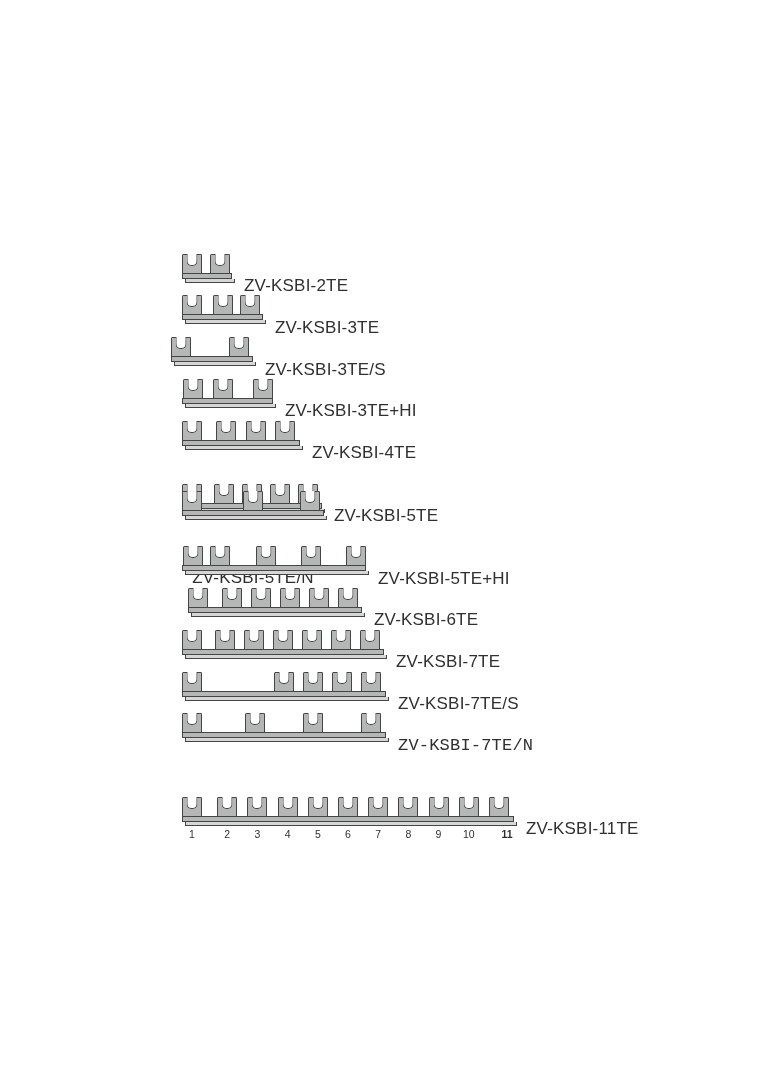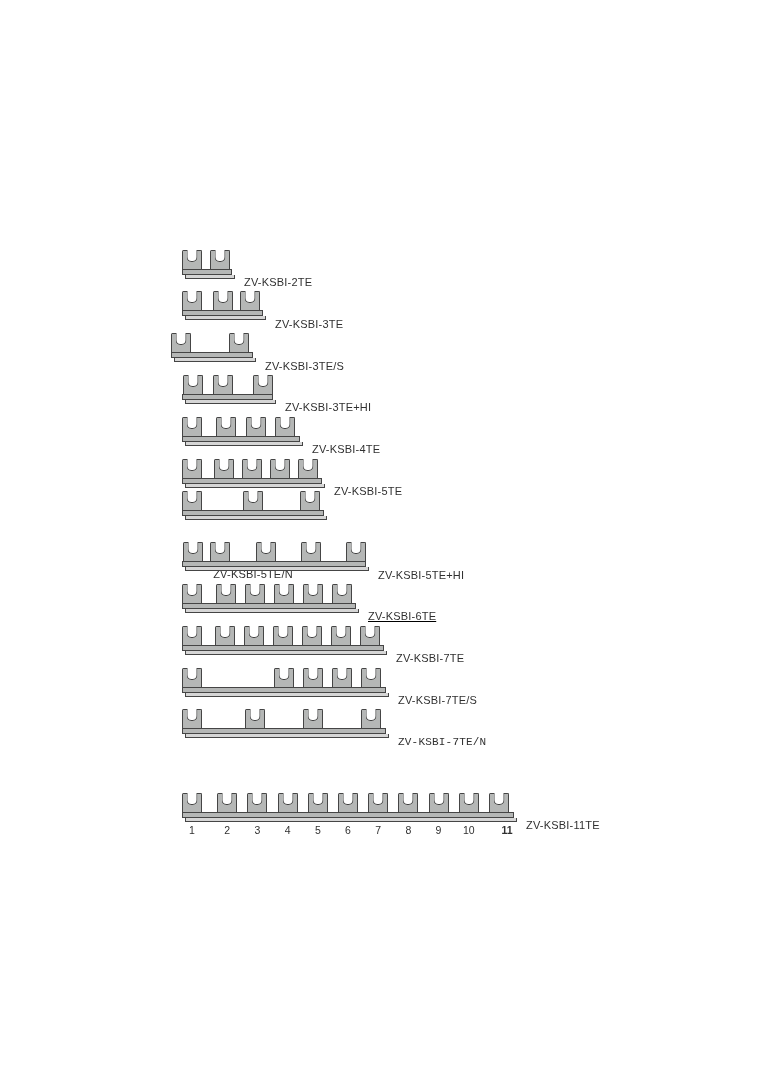--- a/index.html
+++ b/index.html
@@ -65,21 +65,21 @@
   .base {
     height: 4px;
     background: var(--base-fill, #d6d6d6);
     border: 1px solid var(--outline, #454545);
     border-top: none;
     box-sizing: border-box;
     margin-left: 3px;
     margin-right: -3px;
   }
   .lbl {
-    font-size: 11px;
+    font-size: 17px;
     color: var(--text-color, #303030);
     letter-spacing: 0.2px;
     white-space: nowrap;
     margin-top: 36px;
   }
   .scale {
     position: absolute;
     left: 0;
     top: 31px;
     width: 100%;
@@ -176,21 +176,21 @@
           </div>
           <div class="fork" style="left: 93.25px;">
             <div class="notch"></div>
           </div>
         </div>
         <div class="bar"></div>
         <div class="base"></div>
       </div>
       <div class="lbl">ZV-KSBI-4TE</div>
     </div>
-    <div class="row" style="left: 182px; top: 449px; text-align: right;">
+    <div class="row" style="left: 182px; top: 470px; text-align: right;">
       <div class="comb" style="width: 140px;">
         <div class="forkzone">
           <div class="fork" style="left: 0px;">
             <div class="notch"></div>
           </div>
           <div class="fork" style="left: 32px;">
             <div class="notch"></div>
           </div>
           <div class="fork" style="left: 60px;">
             <div class="notch"></div>
@@ -242,21 +242,21 @@
           </div>
           <div class="fork" style="left: 164px;">
             <div class="notch"></div>
           </div>
         </div>
         <div class="bar"></div>
         <div class="base"></div>
       </div>
       <div class="lbl">ZV-KSBI-5TE+HI</div>
     </div>
-    <div class="row" style="left: 182px; top: 574.4px; text-decoration: underline;">
+    <div class="row" style="left: 188px; top: 574.4px;">
       <div class="comb" style="width: 174px;">
         <div class="forkzone">
           <div class="fork" style="left: 0px;">
             <div class="notch"></div>
           </div>
           <div class="fork" style="left: 33.5px;">
             <div class="notch"></div>
           </div>
           <div class="fork" style="left: 62.5px;">
             <div class="notch"></div>

